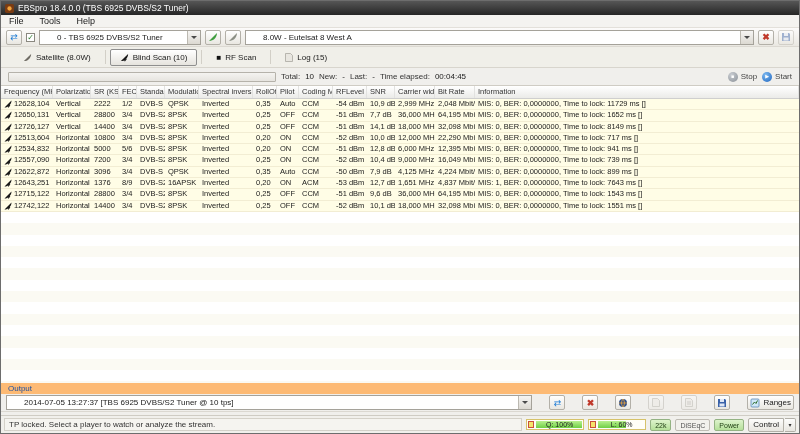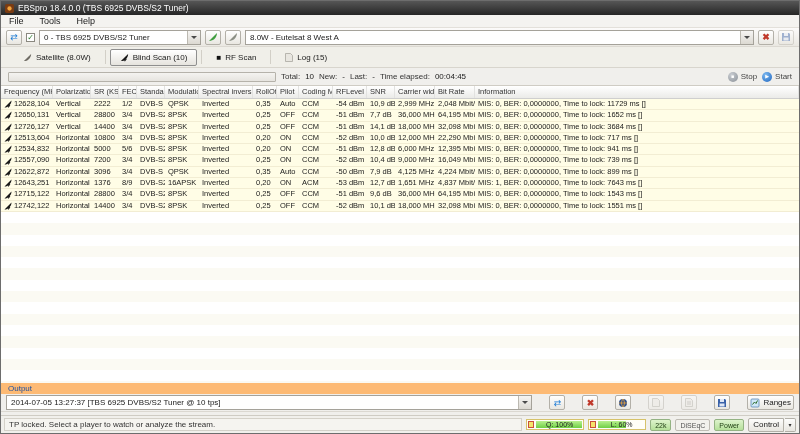--- a/index.html
+++ b/index.html
@@ -24,21 +24,21 @@
     display: flex; align-items: center; gap: 4px; padding: 0 5px; border-bottom: 1px solid #dcd9d2; }
   .tbtn { height: 15px; min-width: 16px; border: 1px solid #b3b0a8; border-radius: 2px;
     background: linear-gradient(#ffffff,#e9e7e1); display: flex; align-items: center;
     justify-content: center; font-size: 9px; padding: 0 2px; }
   .tbtn.disabled { opacity: .45; }
   .blue { color: #1a7ad4; }
   .redx { color: #c0392b; font-weight: bold; font-size: 9px; }
   .checkbox { width: 9px; height: 9px; border: 1px solid #8a887f; background: #fff;
     font-size: 8px; line-height: 8px; text-align: center; color: #2b7a2b; }
   .combo { position: relative; background: #fff; border: 1px solid #a5a29a; height: 15px;
-    display: flex; align-items: center; padding: 0 16px 0 4px; font-size: 8px; white-space: nowrap; overflow: hidden; }
+    display: flex; align-items: center; padding: 0 16px 0 17px; font-size: 8px; white-space: nowrap; overflow: hidden; }
   .combo .arrowbox { position: absolute; right: 0; top: 0; bottom: 0; width: 13px;
     background: linear-gradient(#f6f5f3,#dcd9d2); border-left: 1px solid #bcb9b1;
     display: flex; align-items: center; justify-content: center; }
   .caret { width: 0; height: 0; border-left: 3px solid transparent; border-right: 3px solid transparent;
     border-top: 3px solid #4a4a4a; }
   .tuner-combo { width: 162px; }
   .sat-combo { flex: 1; }
   .minidish { width: 10px; height: 10px; }
   
   .tabbar { height: 21px; flex: 0 0 21px; background: #f0efe9; display: flex; align-items: center;
@@ -299,21 +299,21 @@
     <div class="td c4">DVB-S2</div>
     <div class="td c5">8PSK</div>
     <div class="td c6">Inverted</div>
     <div class="td c7">0,25</div>
     <div class="td c8">OFF</div>
     <div class="td c9">CCM</div>
     <div class="td c10">-51 dBm</div>
     <div class="td c11">14,1 dB</div>
     <div class="td c12">18,000 MHz</div>
     <div class="td c13">32,098 Mbit/s</div>
-    <div class="td c14">MIS: 0, BER: 0,0000000, Time to lock: 3684 ms []</div>
+    <div class="td c14">MIS: 0, BER: 0,0000000, Time to lock: 8149 ms []</div>
   </div>
       <div class="tr">
     <div class="td c0 freqcell">
       <svg class="dish" viewBox="0 0 10 10">
         <path d="M9.4,0.6 C9.4,5.2 5.2,9.4 0.6,9.4 Z"></path>
             <rect x="5.6" y="6" width="1.3" height="3.6" transform="rotate(40 6.2 7.8)"></rect>
       </svg>
       <span>12513,604</span>
     </div>
     <div class="td c1">Horizontal</div>

